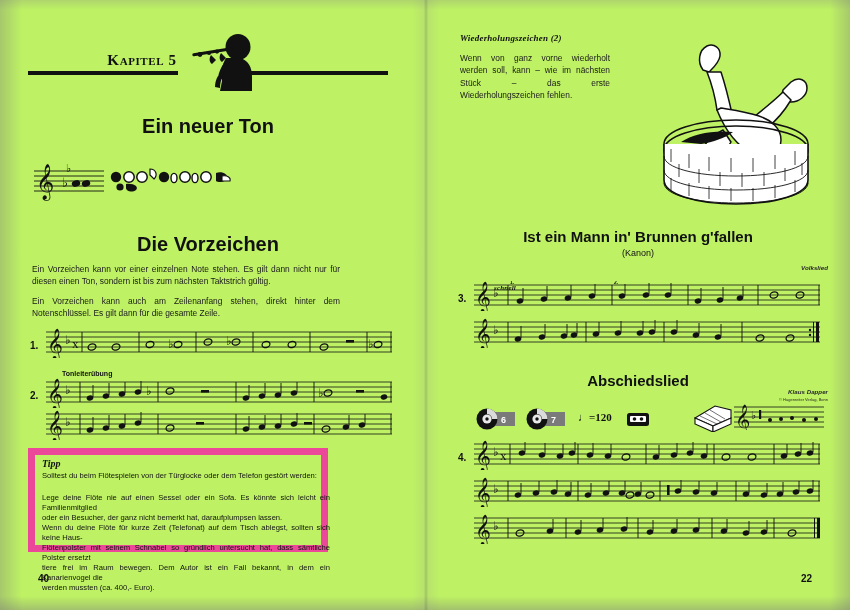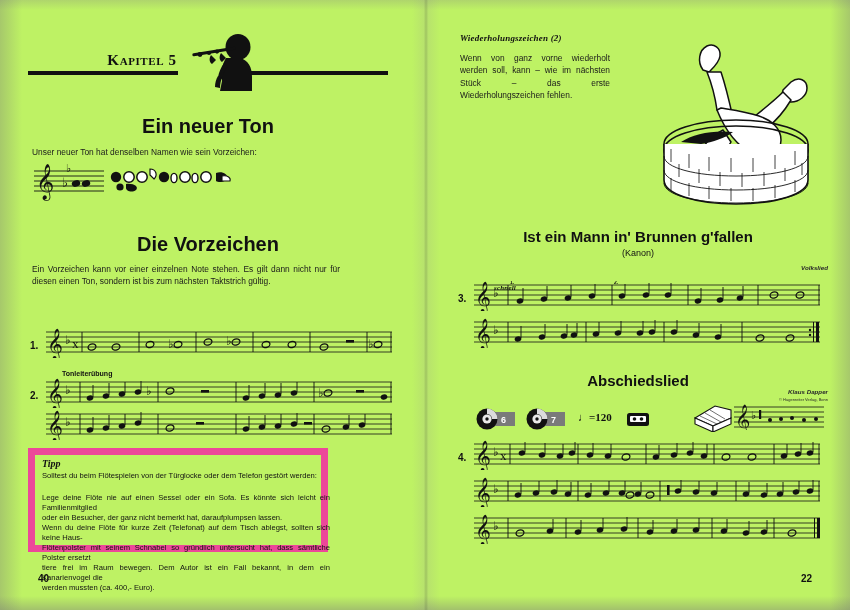--- a/index.html
+++ b/index.html
@@ -154,21 +154,20 @@
             <circle cx="29" cy="18.6" r="2.1"></circle>
             <path d="M23 22 C21 25 21 29 24 31 L28 27 Z"></path>
             <path d="M33 20 C31 23 31 27 34 29 L38 25 Z"></path>
           </g>
         </svg>
       </div>
     </div>
 
     <div class="inner h-main" style="left:28px; top:115px; width:360px;">Ein neuer Ton</div>
 
-    <div class="inner body-p" style="left:32px; top:146px; width:340px; text-align:left;">Unser neuer Ton hat denselben Namen wie sein Vorzeichen:</div>
 
     <div class="staff" style="left:32px; top:163px;">
       <svg width="200" height="46" viewBox="0 0 200 46">
         <g stroke="#111" stroke-width="0.9">
           <line x1="2" y1="8" x2="72" y2="8"></line>
           <line x1="2" y1="13" x2="72" y2="13"></line>
           <line x1="2" y1="18" x2="72" y2="18"></line>
           <line x1="2" y1="23" x2="72" y2="23"></line>
           <line x1="2" y1="28" x2="72" y2="28"></line>
         </g>
@@ -196,20 +195,21 @@
           <path d="M94 21 C102 20 107 24 104 27 C100 30 94 28 94 25 Z" fill="#111"></path>
           <path d="M190 13 C196 12 199 15 198 18 L190 18 Z" fill="#fff" stroke="#111" stroke-width="1.1"></path>
         </g>
       </svg>
     </div>
 
     <div class="inner h-main" style="left:28px; top:233px; width:360px;">Die Vorzeichen</div>
 
     <div class="inner body-p" style="left:32px; top:263px; width:308px;">Ein Vorzeichen kann vor einer einzelnen Note stehen. Es gilt dann nicht nur für diesen einen Ton, sondern ist bis zum nächsten Taktstrich gültig.</div>
 
+    <div class="inner body-p" style="left:32px; top:295px; width:308px;">Ein Vorzeichen kann auch am Zeilenanfang stehen, direkt hinter dem Notenschlüssel. Es gilt dann für die gesamte Zeile.</div>
 
     <div class="inner ex-num" style="left:30px; top:340px;">1.</div>
     <div class="staff" style="left:46px; top:328px;">
       <svg width="348" height="30" viewBox="0 0 348 30">
         <g stroke="#111" stroke-width="0.8">
           <line x1="0" y1="4" x2="346" y2="4"></line>
           <line x1="0" y1="9" x2="346" y2="9"></line>
           <line x1="0" y1="14" x2="346" y2="14"></line>
           <line x1="0" y1="19" x2="346" y2="19"></line>
           <line x1="0" y1="24" x2="346" y2="24"></line>

